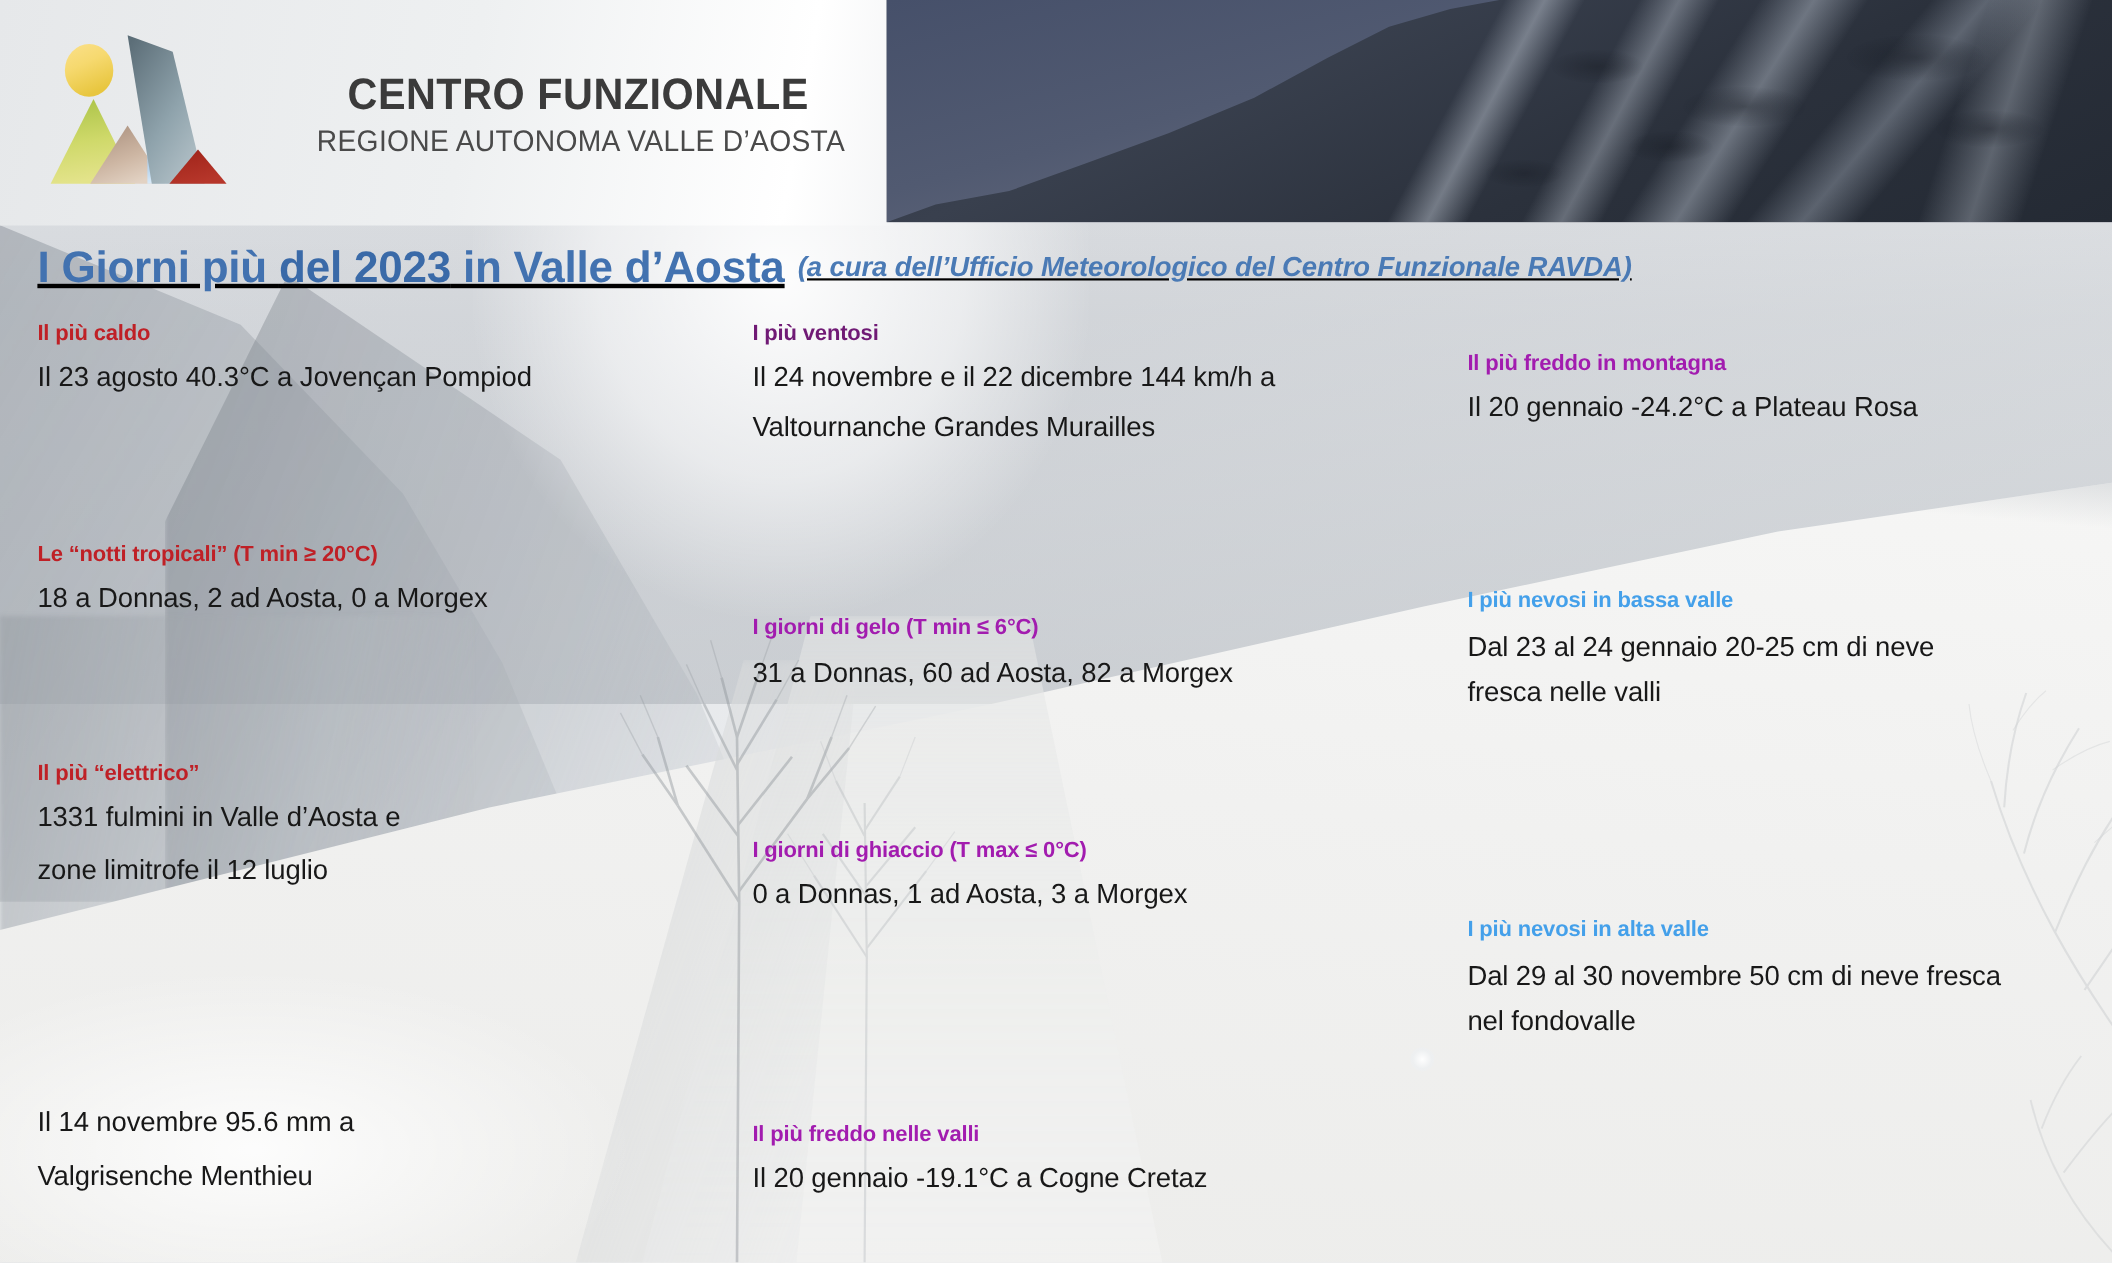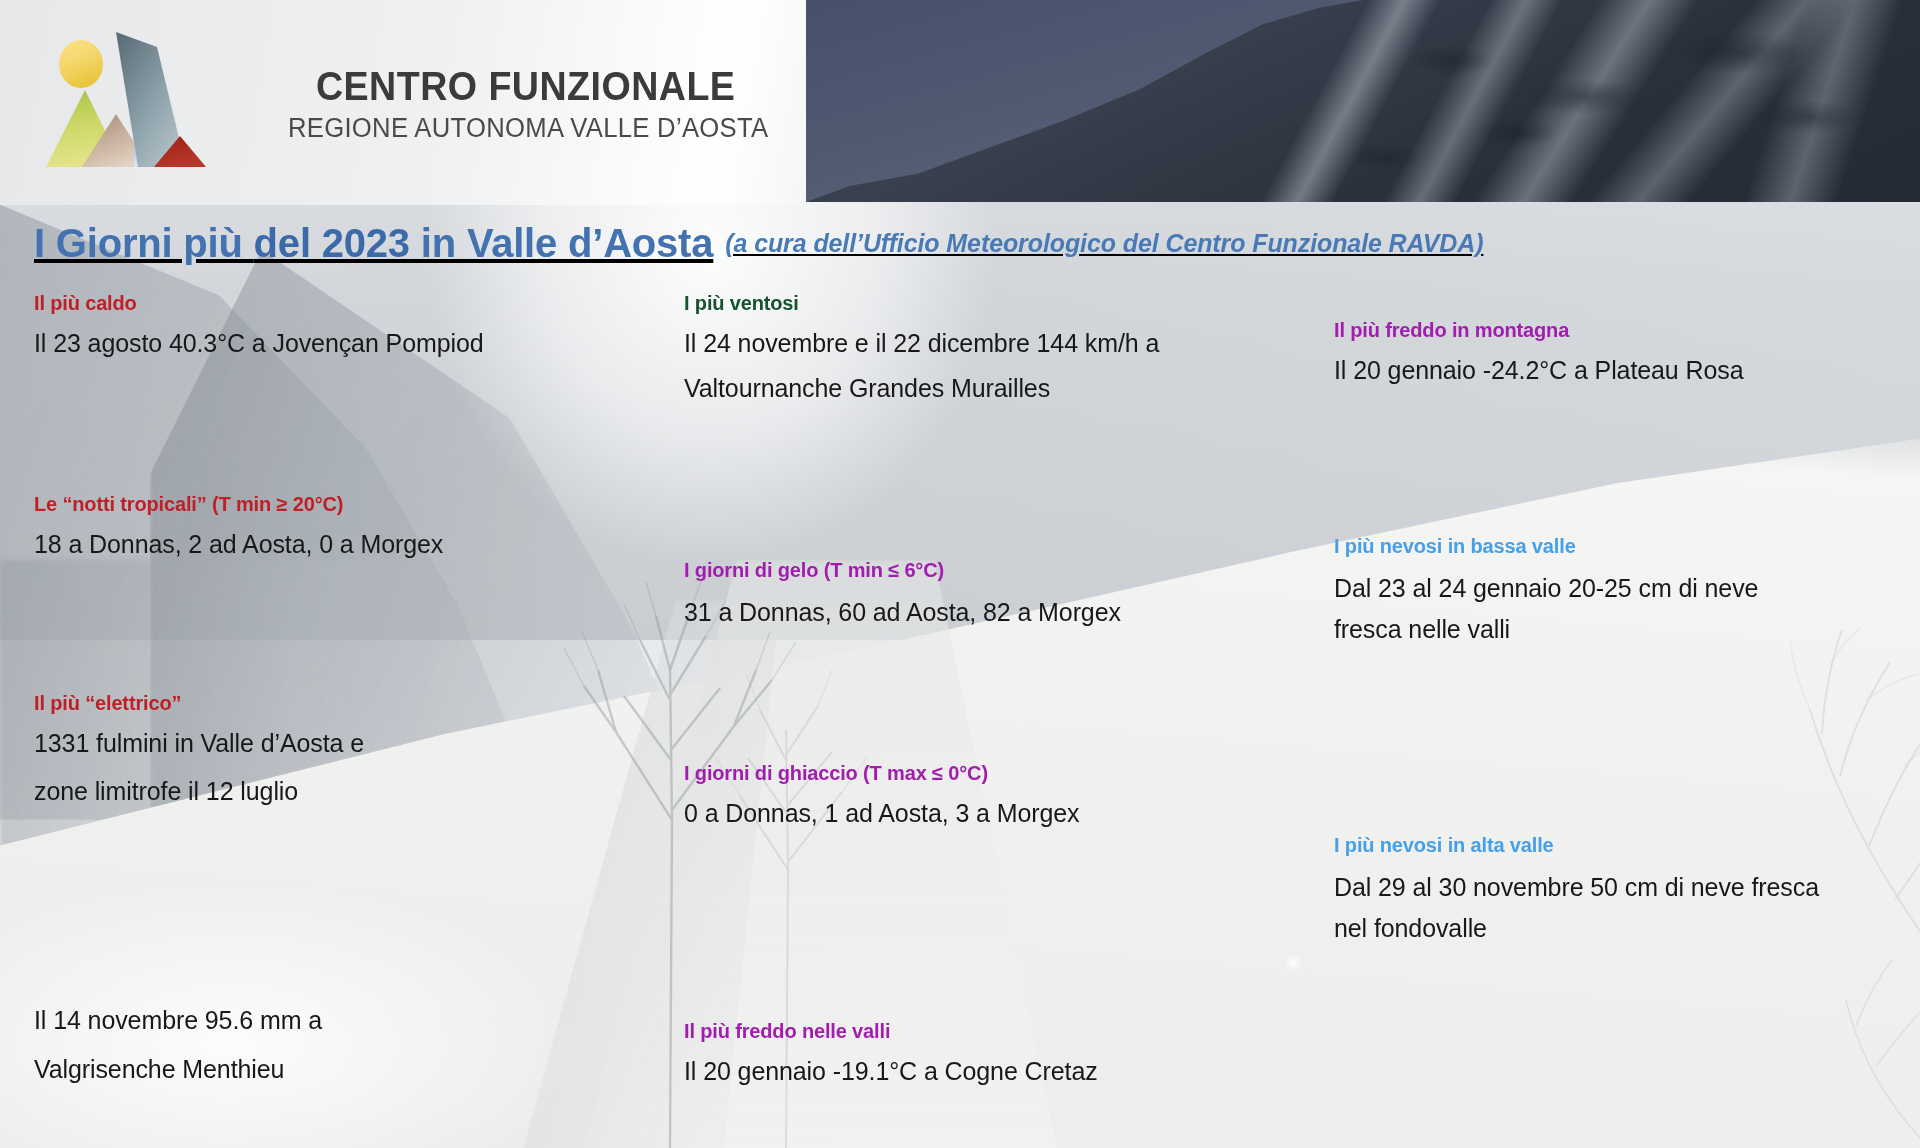--- a/index.html
+++ b/index.html
@@ -179,21 +179,21 @@
   .block { position:absolute; }
   .bh {
     font-size: 20px; font-weight: 800; line-height:1.18;
     margin:0 0 10px 0; letter-spacing:-.15px;
   }
   .bt {
     font-size: 25px; font-weight: 400; color:#181818; line-height:1.42;
     margin:0; letter-spacing:-.1px;
   }
   .c-red   { color:#bf2026; }
-  .c-green { color:#14532d; }
+  .c-green { color:#701a75; }
   .c-blue  { color:#a21caf;margin-top:27px; }
   .c-lblue { color:#44a0ea; }
 </style>
 </head>
 <body>
 
 <div id="poster">
 
   <div class="bg-layer">
     <div class="bg-base"></div>

